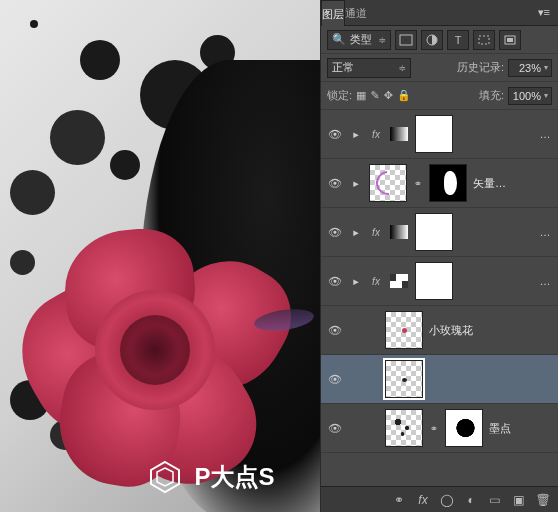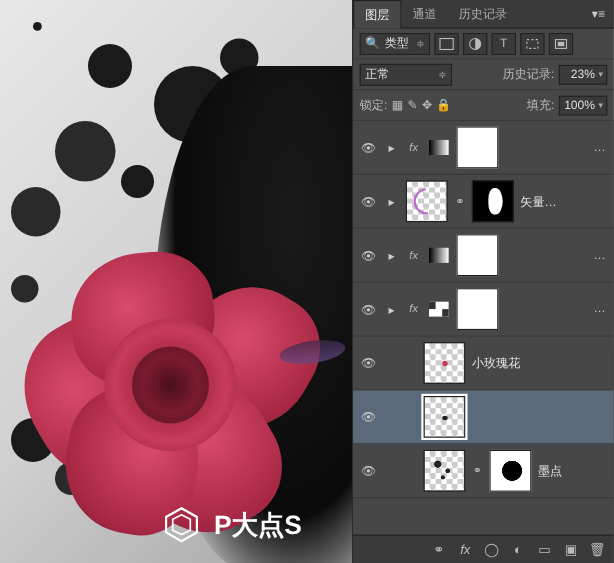--- a/index.html
+++ b/index.html
@@ -8,21 +8,21 @@
 .splat{position:absolute;border-radius:50%}
 .rose{position:absolute;left:25px;top:230px;width:260px;height:250px}
 .rose .petal{position:absolute;border-radius:50% 40% 50% 40%;background:radial-gradient(circle at 40% 40%,#d94b6b,#a62743 70%,#6e1a2d 100%)}
 .logo{position:absolute;left:148px;bottom:18px;color:#fff;text-align:center}
 .logo .hex{display:inline-block;width:34px;height:34px;vertical-align:middle;margin-right:8px}
 .logo .t1{font-size:24px;font-weight:600;display:inline-block;vertical-align:middle}
 .logo .t2{font-size:11px;margin-top:2px;margin-left:44px;opacity:.95;letter-spacing:.5px}
 .wm{position:absolute;right:10px;bottom:6px;font-size:22px;font-weight:700;color:#3fb86f;text-shadow:0 0 4px #9fe,1px 1px 2px #063}
 .panel{position:absolute;right:0;top:0;width:238px;height:512px;background:#474747;color:#ccc;font-size:11px;border-left:1px solid #2a2a2a;display:flex;flex-direction:column}
 .tabbar{display:flex;align-items:center;height:26px;background:#3a3a3a;border-bottom:1px solid #222}
-.tabbar .tab{padding:0 10px;height:26px;line-height:26px;color:#aaa;cursor:pointer}
+.tabbar .tab{padding:0 0;height:26px;line-height:26px;color:#aaa;cursor:pointer}
 .tabbar .tab.active{background:#474747;color:#e8e8e8;border-top:1px solid #222;border-right:1px solid #222;border-left:1px solid #222}
 .tabbar .spacer{flex:1}
 .tabbar .menu{padding:0 8px;color:#ccc;cursor:pointer}
 .row{display:flex;align-items:center;height:28px;padding:0 6px;gap:4px;border-bottom:1px solid #3a3a3a}
 .dd{background:#3a3a3a;border:1px solid #222;height:20px;display:flex;align-items:center;padding:0 4px;gap:4px;color:#ddd}
 .dd .ar{margin-left:auto;font-size:9px;color:#aaa}
 .ibtn{width:22px;height:20px;background:#3a3a3a;border:1px solid #222;display:flex;align-items:center;justify-content:center;color:#bbb;cursor:pointer}
 .lbl{color:#bbb}
 .pct{background:#3a3a3a;border:1px solid #222;height:18px;width:44px;display:flex;align-items:center;justify-content:flex-end;padding:0 3px;color:#ddd}
 .pct .ar{margin-left:3px;font-size:8px;color:#aaa}
@@ -87,21 +87,20 @@
     </span>
     <span class="t1">P大点S</span>
   </div>
   <div class="wm">UiBQ.Com</div>
 </div>
 
 <div class="panel">
   <div class="tabbar">
     <div class="tab active">图层</div>
     <div class="tab">通道</div>
-    <div class="tab">历史记录</div>
     <div class="spacer"></div>
     <div class="menu">▾≡</div>
   </div>
 
   <div class="row">
     <div class="dd" style="width:64px">
       <span>🔍</span>
       <span>类型</span>
       <span class="ar">≑</span>
     </div>

